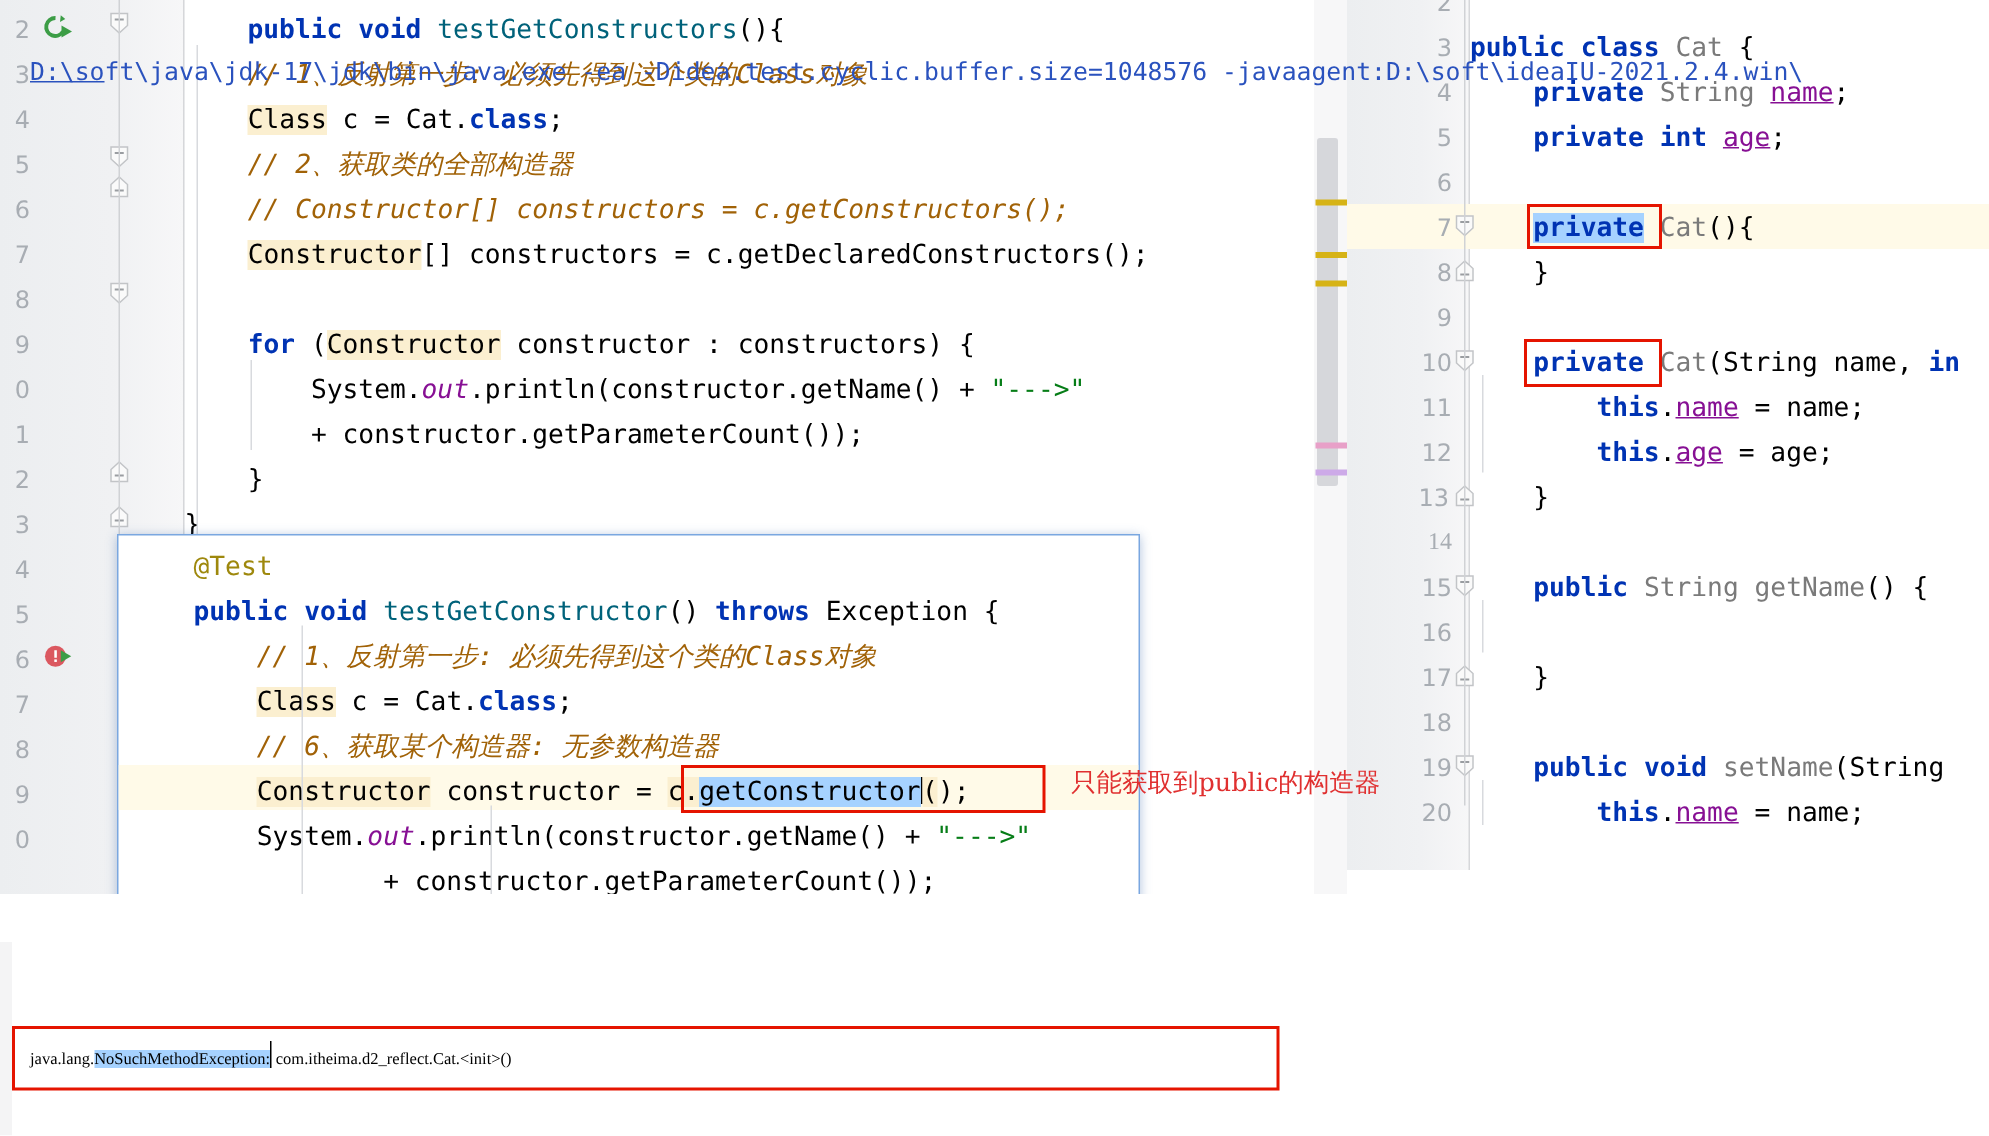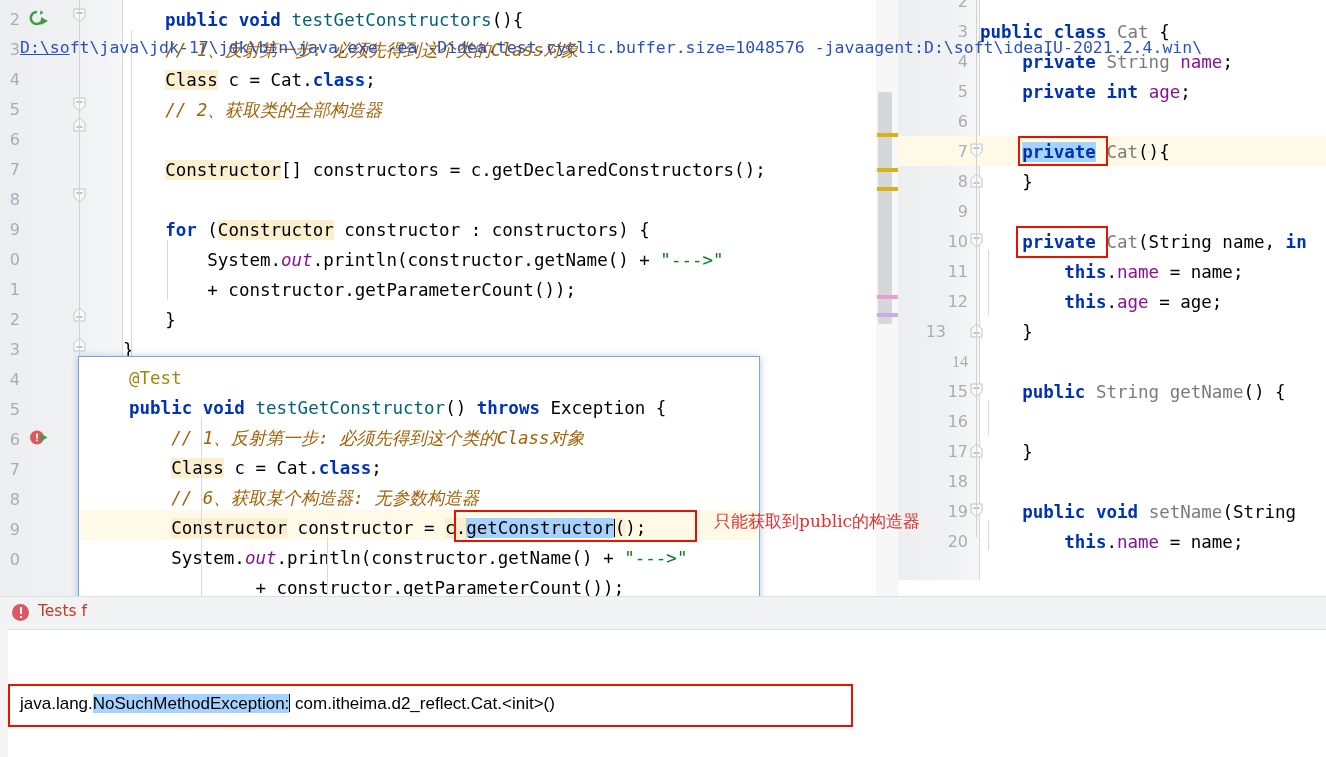--- a/index.html
+++ b/index.html
@@ -28,21 +28,21 @@
           text-align:right;line-height:30px;height:30px;white-space:nowrap;}
 
   .codearea{position:absolute;top:0;height:100%;}
   .cl{position:absolute;left:0;white-space:pre;font-size:17.5px;line-height:30px;height:30px;
       font-family:"DejaVu Sans Mono","Liberation Mono",monospace;color:#000;}
 
   
   .kw{color:#0033b3;font-weight:600;}
   .cm{color:#a16207;font-style:italic;}
   .str{color:#067d17;}
-  .fld{color:#871094;}
+  .fld{color:#871094;text-decoration:underline;}
   .stc{color:#871094;font-style:italic;}
   .anno{color:#9e880d;}
   .dim{color:#7a7a7a;}
   .hl{background:#fbefd0;}
   .sel{background:#a6d2ff;}
 
   .curline{position:absolute;left:0;height:30px;background:#fffae8;}
 
   
   .fold{position:absolute;width:13px;height:13px;}
@@ -79,22 +79,22 @@
              background:#db5860;}
   #err-badge:before{content:"";position:absolute;left:7.5px;top:3px;width:2px;height:7px;background:#fff;}
   #err-badge:after{content:"";position:absolute;left:7.5px;top:11.5px;width:2px;height:2px;background:#fff;}
 
   #cmdline{position:absolute;left:20px;top:38px;font-size:16.5px;color:#2a52be;
            white-space:nowrap;font-family:"DejaVu Sans Mono","Liberation Mono",monospace;}
   #cmdline .u{text-decoration:underline;}
 
   #exception-box{position:absolute;left:8px;top:684px;width:845px;height:43px;
                  border:2.5px solid #e51400;box-sizing:border-box;background:#fff;}
-  #exception-text{position:absolute;left:20px;top:694px;font-size:17px;white-space:nowrap;
-                  color:#000;font-family:Liberation Sans, sans-serif;}
+  #exception-text{position:absolute;left:20px;top:694px;font-size:11px;white-space:nowrap;
+                  color:#000;font-family:Liberation Serif, serif;}
   .caret{display:inline-block;width:1px;height:18px;background:#000;vertical-align:-3px;}
 
   
   #console-gutter{position:absolute;left:0;top:32px;width:8px;height:129px;background:#f4f4f5;}
 </style>
 </head>
 <body>
 
 <div class="root">
 
@@ -179,20 +179,21 @@
         <rect x="9.2" y="11.6" width="1.7" height="1.7" fill="#fff"></rect>
         <path d="M13.5 5.5l7 4-7 4z" fill="#3c9d46"></path>
       </svg>
     </div>
 
     <div class="codearea" style="left:123px;width:775px;">
       <div class="cl" style="top:5px;margin-left:42px;"><span class="kw">public</span> <span class="kw">void</span> <span style="color:#00627a">testGetConstructors</span>(){</div>
       <div class="cl" style="top:35px;">    <span class="cm">// 1、反射第一步: 必须先得到这个类的Class对象</span></div>
       <div class="cl" style="top:65px;">    <span class="hl">Class</span> c = Cat.<span class="kw">class</span>;</div>
       <div class="cl" style="top:95px;">    <span class="cm">// 2、获取类的全部构造器</span></div>
+      <div class="cl" style="top:125px;">    <span class="cm">// Constructor[] constructors = c.getConstructors();</span></div>
       <div class="cl" style="top:155px;">    <span class="hl">Constructor</span>[] constructors = c.getDeclaredConstructors();</div>
       <div class="cl" style="top:215px;">    <span class="kw">for</span> (<span class="hl">Constructor</span> constructor : constructors) {</div>
       <div class="cl" style="top:245px;">        System.<span class="stc">out</span>.println(constructor.getName() + <span class="str">"---&gt;"</span></div>
       <div class="cl" style="top:275px;">        + constructor.getParameterCount());</div>
       <div class="cl" style="top:305px;">    }</div>
       <div class="cl" style="top:335px;">}</div>
 
       <div style="position:absolute;left:8px;top:30px;width:1px;height:330px;background:#d8dade;"></div>
       <div style="position:absolute;left:44px;top:240px;width:1px;height:60px;background:#d8dade;"></div>
     </div>
@@ -217,21 +218,21 @@
         <div class="lineno" style="top: 17px; right: 358px;">3</div>
         <div class="lineno" style="top: 47px; right: 358px;">4</div>
         <div class="lineno" style="top: 77px; right: 358px;">5</div>
         <div class="lineno" style="top: 107px; right: 358px;">6</div>
         <div class="lineno" style="top: 137px; right: 358px;">7</div>
         <div class="lineno" style="top: 167px; right: 358px;">8</div>
         <div class="lineno" style="top: 197px; right: 358px;">9</div>
         <div class="lineno" style="top: 227px; right: 358px;">10</div>
         <div class="lineno" style="top: 257px; right: 358px;">11</div>
         <div class="lineno" style="top: 287px; right: 358px; margin-left: 38px;">12</div>
-        <div class="lineno" style="top: 317px; right: 380px; text-align: center;">13</div>
+        <div class="lineno" style="top: 317px; right: 360px; text-align: center;">13</div>
         <div class="lineno" style="top: 347px; right: 358px; font-family: Liberation Serif, serif;">14</div>
         <div class="lineno" style="top: 377px; right: 358px;">15</div>
         <div class="lineno" style="top: 407px; right: 358px;">16</div>
         <div class="lineno" style="top: 437px; right: 358px;">17</div>
         <div class="lineno" style="top: 467px; right: 358px;">18</div>
         <div class="lineno" style="top: 497px; right: 358px;">19</div>
         <div class="lineno" style="top: 527px; right: 358px;">20</div>
       </div>
 
     <div>
@@ -318,24 +319,20 @@
       <div style="position:absolute;left:122px;top:60px;width:1px;height:210px;background:#d8dade;"></div>
       <div style="position:absolute;left:248px;top:180px;width:1px;height:90px;background:#d8dade;"></div>
     </div>
 
     <div class="redbox" style="left:375px;top:153px;width:243px;height:32px;"></div>
   </div>
 
   <div id="annotation">只能获取到public的构造器</div>
 
   <div id="console">
-    <div id="tests-bar">
-      <div id="err-badge"></div>
-      <div id="tests-label">Tests f</div>
-    </div>
     <div id="console-gutter"></div>
   </div>
 
   <div id="cmdline"><span class="u">D:\so</span><span>ft\java\jdk-17\jdk\bin\java.exe  -ea  -Didea.test.cyclic.buffer.size=1048576 -javaagent:D:\soft\ideaIU-2021.2.4.win\</span></div>
 
   <div id="exception-box"></div>
   <div id="exception-text"><span>java.lang.</span><span class="sel">NoSuchMethodException:</span><span class="caret"></span><span> com.itheima.d2_reflect.Cat.&lt;init&gt;()</span></div>
 
 </div>
 

